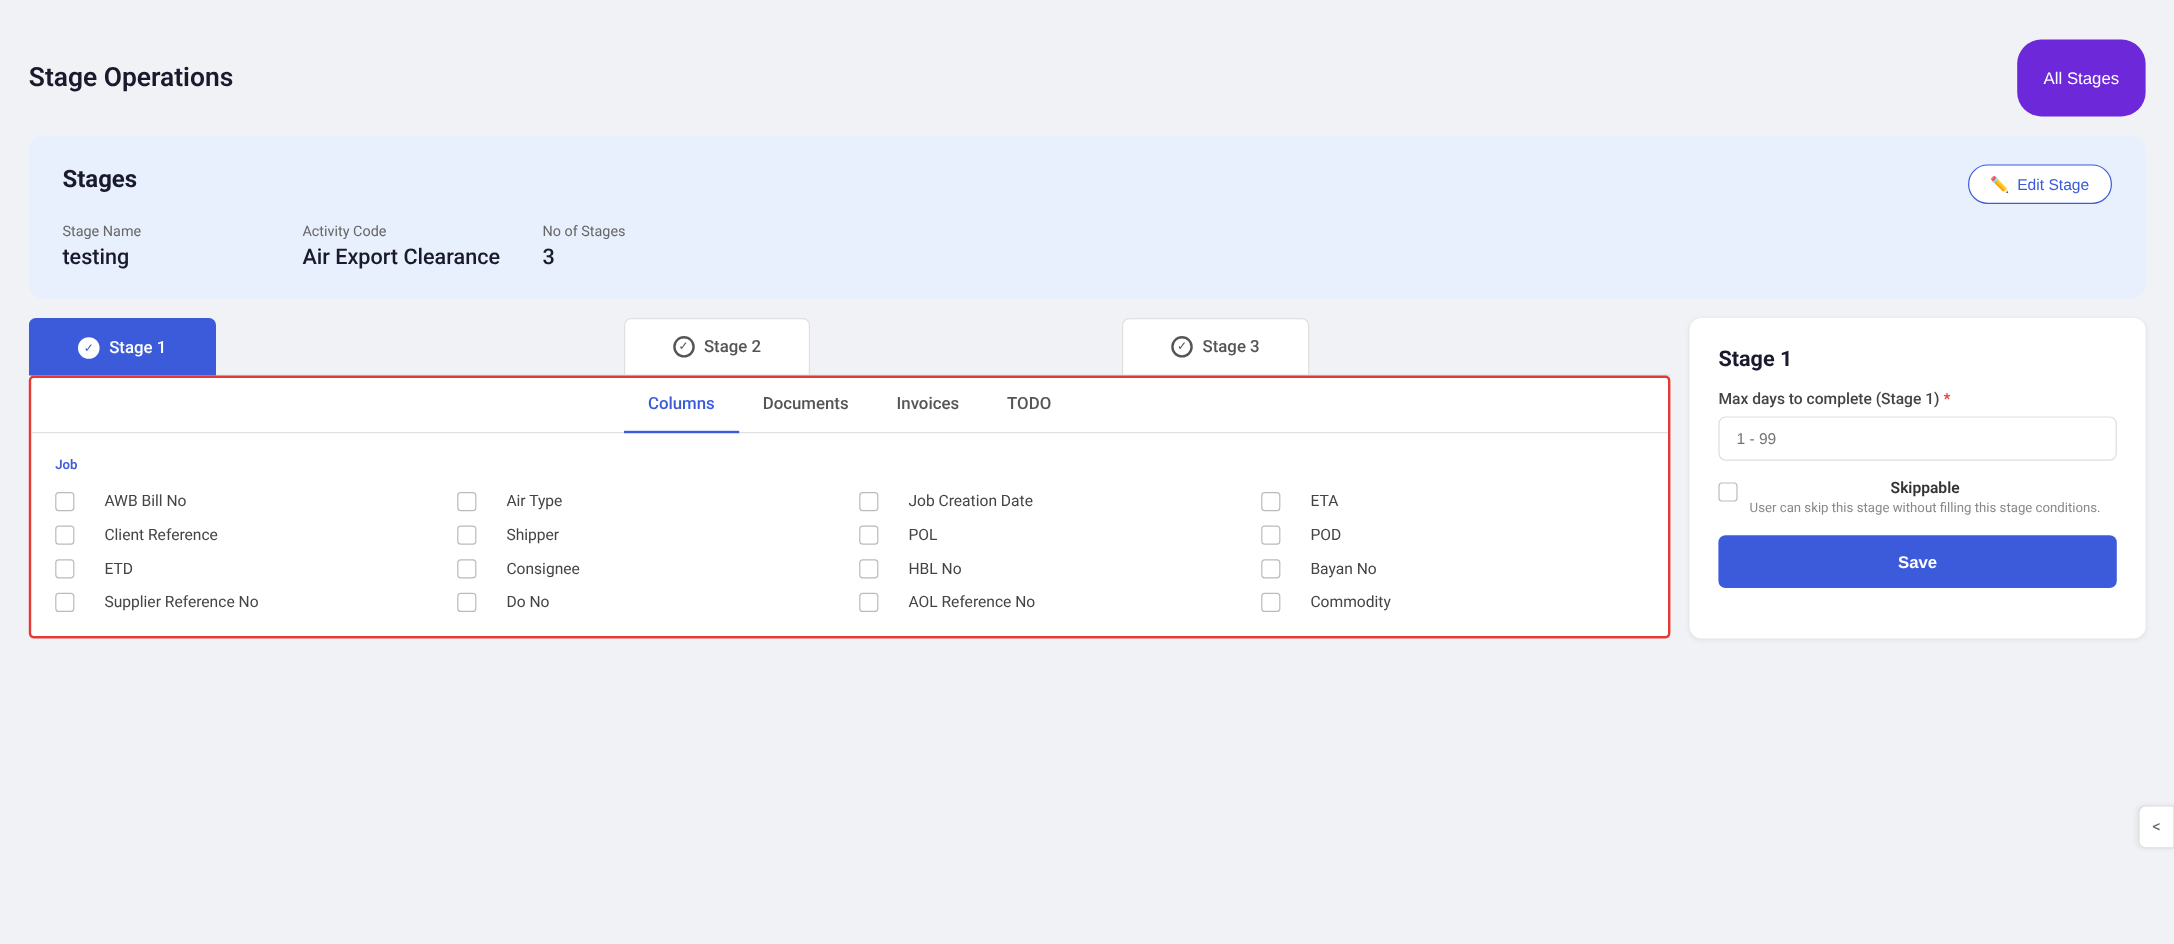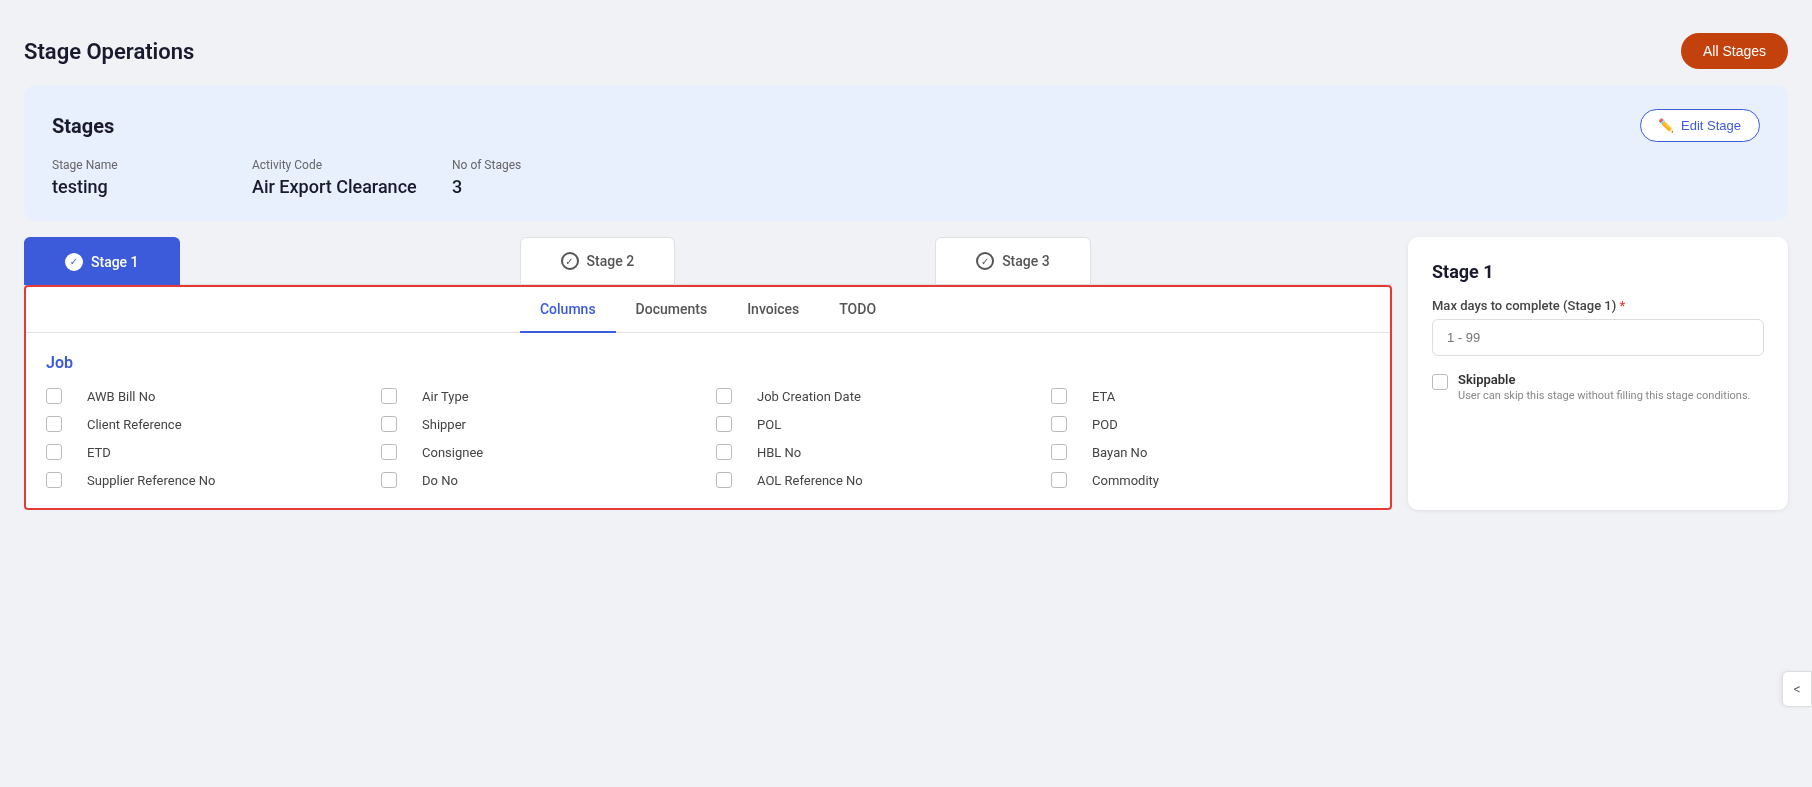--- a/index.html
+++ b/index.html
@@ -24,43 +24,42 @@
       margin-top: 13px;
     }
 
     .page-title {
       font-size: 22px;
       font-weight: 600;
       color: #1a1a2e;
     }
 
     .all-stages-btn {
-      background: #c2410c;
+      background: #6d28d9;
       color: white;
       border: none;
       border-radius: 20px;
-      padding: 10px 22px;
+      padding: 24px 22px;
       font-size: 14px;
       font-weight: 500;
       cursor: pointer;
     }
 
     .stages-card {
       background: #e8effd;
       border-radius: 12px;
       padding: 24px 28px;
       display: flex;
       flex-direction: column;
       gap: 16px;
     }
 
     .stages-card-header {
       display: flex;
       justify-content: space-between;
-      align-items: center;
     }
 
     .stages-card-title {
       font-size: 20px;
       font-weight: 700;
       color: #1a1a2e;
     }
 
     .edit-stage-btn {
       background: white;
@@ -191,21 +190,21 @@
     .content-tab.active {
       color: #3b5bdb;
       border-bottom-color: #3b5bdb;
     }
 
     .columns-content {
       padding: 20px;
     }
 
     .section-label {
-      font-size: 16px;
+      font-size: 11px;
       font-weight: 600;
       color: #3b5bdb;
       margin-bottom: 16px;
     }
 
     .checkbox-grid {
       display: grid;
       grid-template-columns: repeat(4, 1fr);
       gap: 12px 16px;
     }
@@ -285,20 +284,21 @@
       background: white;
       flex-shrink: 0;
       margin-top: 2px;
       cursor: pointer;
     }
 
     .skippable-text {
       display: flex;
       flex-direction: column;
       gap: 2px;
+      text-align: center;
     }
 
     .skippable-title {
       font-size: 13px;
       font-weight: 600;
       color: #333;
     }
 
     .skippable-desc {
       font-size: 11px;
@@ -483,19 +483,20 @@
       </div>
 
       <div class="skippable-row">
         <div class="skippable-checkbox"></div>
         <div class="skippable-text">
           <span class="skippable-title">Skippable</span>
           <span class="skippable-desc">User can skip this stage without filling this stage conditions.</span>
         </div>
       </div>
 
+      <button class="save-btn">Save</button>
     </div>
   </div>
 </div>
 
 <div class="collapse-btn">
   <span>&lt;</span>
 </div>
 
 </body></html>

